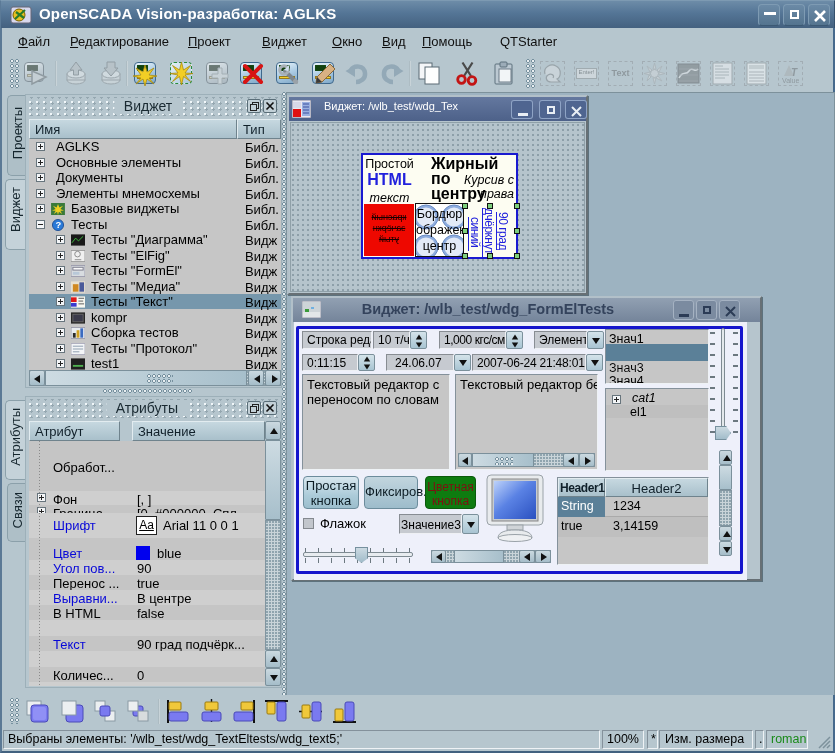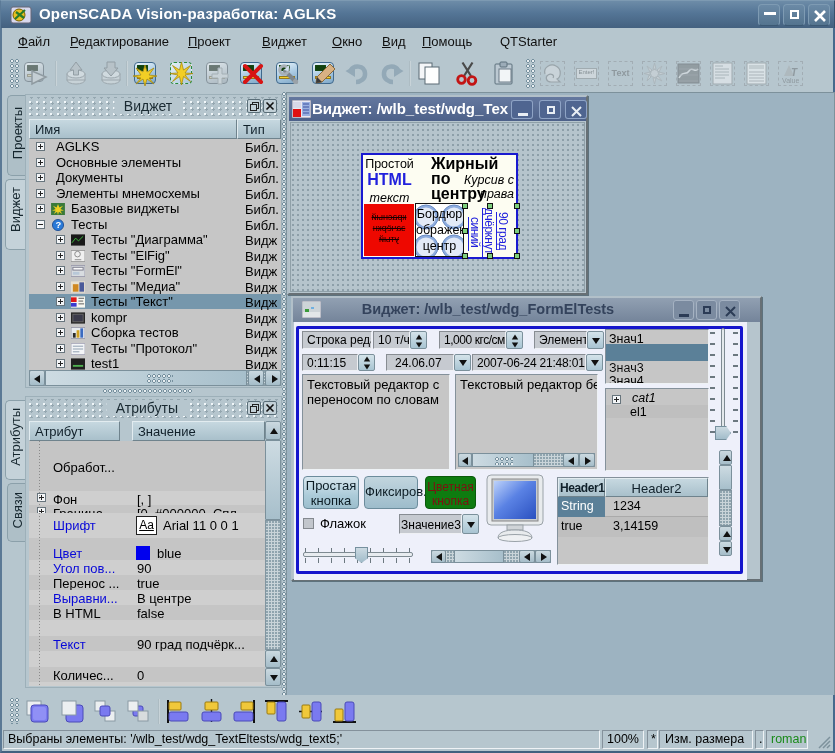--- a/index.html
+++ b/index.html
@@ -314,21 +314,21 @@
 
   <div class="mwin" style="left:0px;top:2px;width:301px;height:200px">
     <div class="mttl" style="background:linear-gradient(to bottom,#64789f,#4d6189);height:24px">
       <svg style="position:absolute;left:3px;top:3px" width="19" height="18" viewBox="0 0 19 18">
         <rect x="0" y="0" width="19" height="18" fill="#e8e8f2" stroke="#889"></rect>
         <rect x="1" y="2" width="8" height="6" fill="#d8d8e8"></rect>
         <rect x="1" y="9" width="8" height="8" fill="#e01010"></rect>
         <rect x="10" y="2" width="8" height="14" fill="#9ab0e0"></rect>
         <path d="M11 4 L17 4 M11 7 L17 7 M11 10 L17 10 M11 13 L17 13" stroke="#3a50a0" stroke-width="1"></path>
       </svg>
-      <span style="position:absolute;left:23px;top:3px;font-size:15px;font-weight:bold;color:#fff;white-space:nowrap">Виджет: /wlb_test/wdg_Tex</span>
+      <span style="position:absolute;left:35px;top:3px;font-size:11px;font-weight:normal;color:#fff;white-space:nowrap">Виджет: /wlb_test/wdg_Tex</span>
       <div class="mbtn" style="left:222px;width:22px;top:3px;height:19px;background:#4f6590;border:1px solid rgba(170,190,220,0.7)">
             <div style="position:absolute;left:6px;top:12px;width:10px;height:2.5px;background:#e8eef4"></div>
           </div>
       <div class="mbtn" style="left:250px;width:22px;top:3px;height:19px;background:#4f6590;border:1px solid rgba(170,190,220,0.7)">
             <div style="position:absolute;left:7px;top:5px;width:8px;height:8px;border:2px solid #e8eef4"></div>
           </div>
       <div class="mbtn" style="left:276px;width:22px;top:3px;height:19px;background:#4f6590;border:1px solid rgba(170,190,220,0.7)">
             <svg style="position:absolute;left:5px;top:5px" width="11" height="11" viewBox="0 0 11 11">
               <path d="M1 1 L10 10 M10 1 L1 10" stroke="#e8eef4" stroke-width="2"></path>
             </svg>

